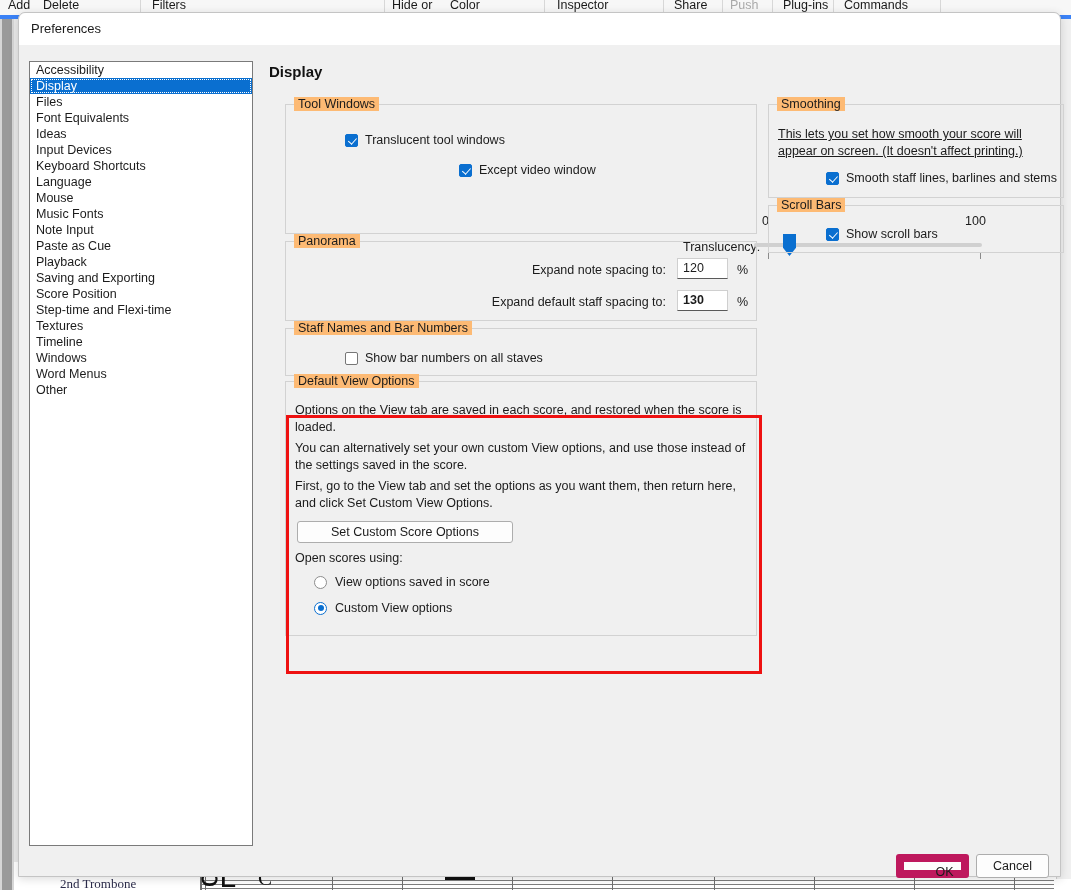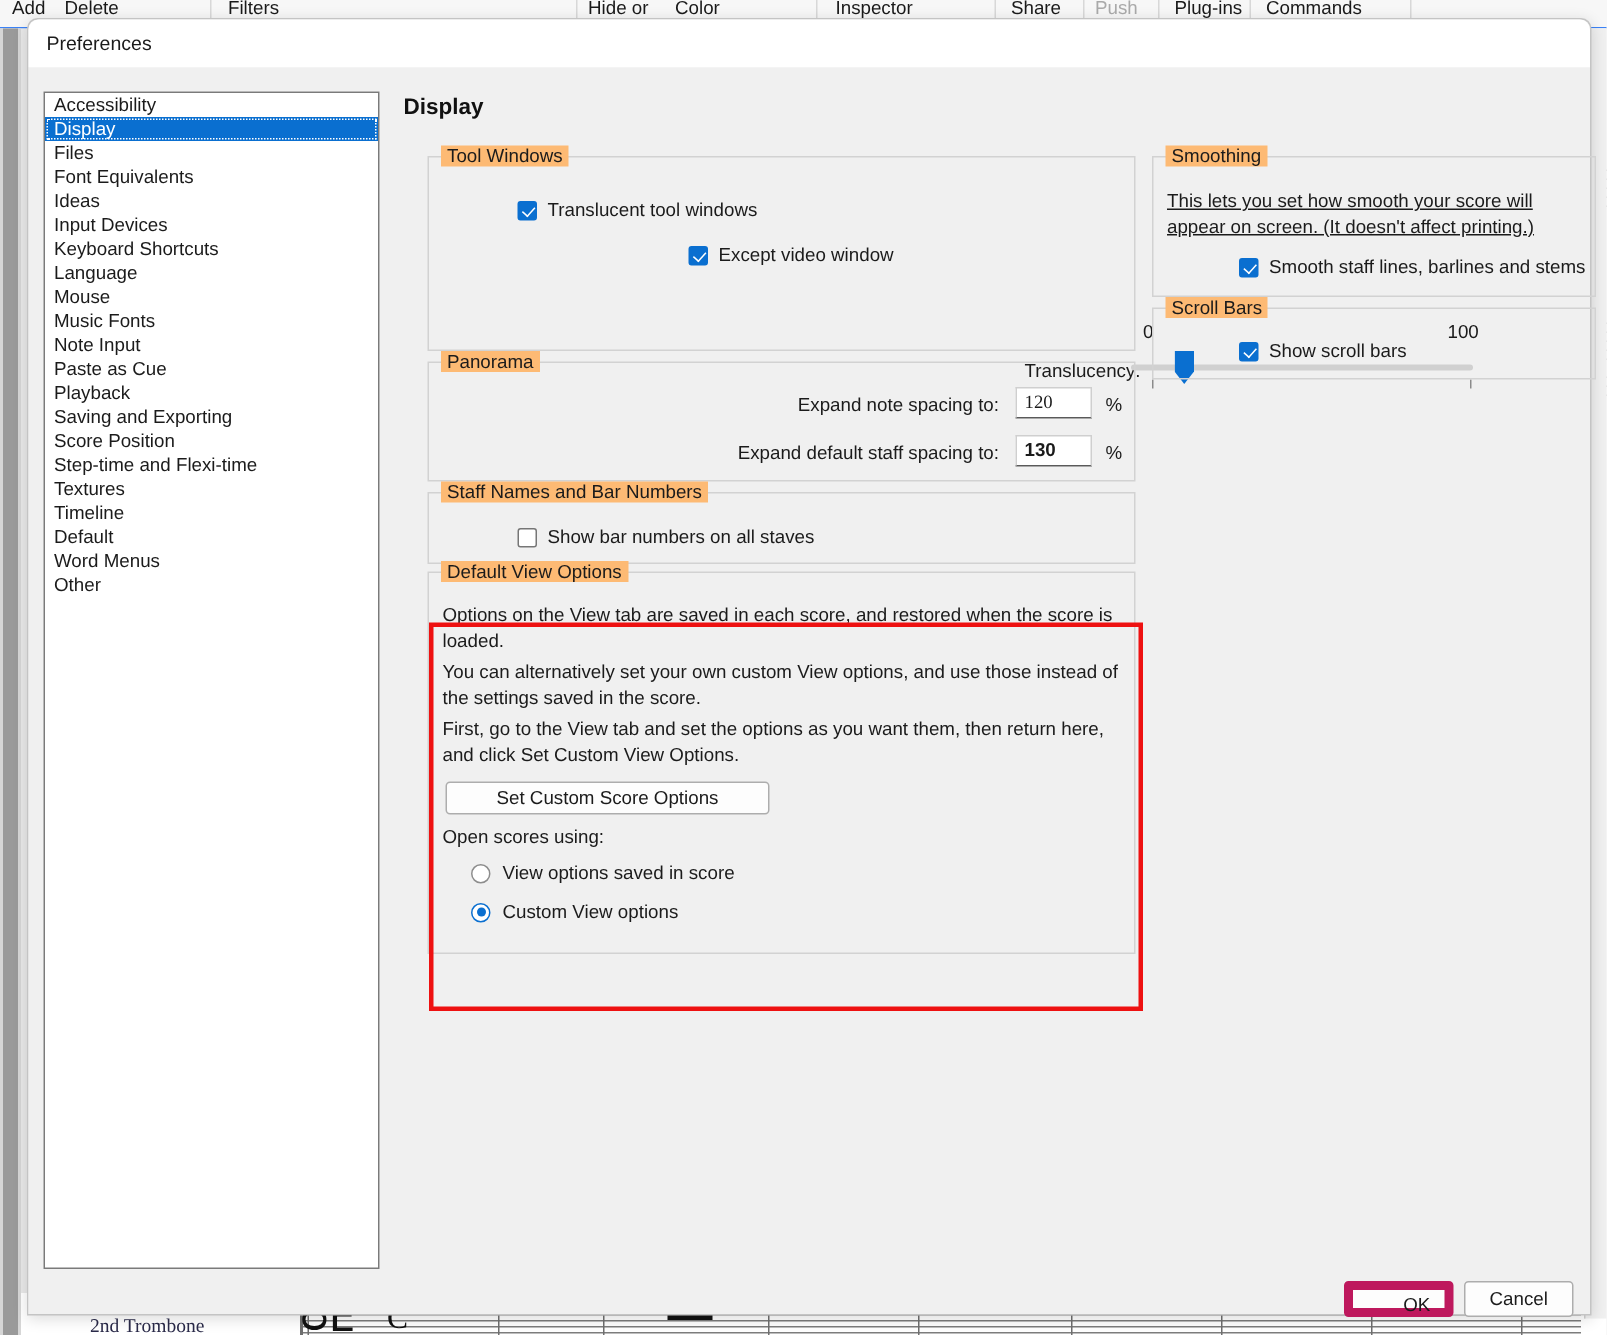--- a/index.html
+++ b/index.html
@@ -12,21 +12,21 @@
   }
 
   
   #app-background {
     position: absolute; left: 0; top: 0; width: 1071px; height: 890px;
     background: #f2f2f2;
   }
   .ribbon-strip {
     position: absolute; left: 0; top: 0; width: 1071px; height: 19px;
     background: #f7f7f7;
-    border-bottom: 1px solid #3b82f6;
+    border-bottom: 4px solid #3b82f6;
   }
   .ribbon-label {
     position: absolute; top: -2px;
     font-size: 12.5px; color: #1a1a1a; white-space: nowrap;
   }
   .ribbon-label.dim { color: #aaaaaa; }
   .ribbon-sep {
     position: absolute; top: 0px; width: 1px; height: 19px;
     background: #d8d8d8;
   }
@@ -247,21 +247,21 @@
   
   .pushbtn {
     position: absolute;
     background: #fdfdfd;
     border: 1px solid #adadad;
     border-radius: 3px;
     font-size: 12.5px; color: #1b1b1b;
     text-align: center;
   }
   .pushbtn.focused {
-    border: 6px solid #be185d;
+    border: 8px solid #be185d;
     padding-left: 24px;
   }
 
   
   #ok-button { left: 877px; top: 809px; width: 73px; height: 24px; line-height: 20px; }
   #cancel-button { left: 957px; top: 809px; width: 73px; height: 24px; line-height: 22px; }
 </style>
 </head>
 <body>
 
@@ -357,21 +357,21 @@
       <div class="cat-item">Mouse</div>
       <div class="cat-item">Music Fonts</div>
       <div class="cat-item">Note Input</div>
       <div class="cat-item">Paste as Cue</div>
       <div class="cat-item">Playback</div>
       <div class="cat-item">Saving and Exporting</div>
       <div class="cat-item">Score Position</div>
       <div class="cat-item">Step-time and Flexi-time</div>
       <div class="cat-item">Textures</div>
       <div class="cat-item">Timeline</div>
-      <div class="cat-item">Default</div>
+      <div class="cat-item">Windows</div>
       <div class="cat-item">Word Menus</div>
       <div class="cat-item">Other</div>
     </div>
 
     <div id="pane">
 
       <div id="pane-title">Display</div>
 
       <div class="group" style="left:26px; top:59px; width:472px; height:130px;">
         <span class="group-title">Tool Windows</span>
@@ -392,21 +392,21 @@
       <span id="slider-label">Translucency:</span>
       <div id="slider-track"></div>
       <div id="slider-thumb"></div>
       <div class="tick" id="tick-min"></div>
       <div class="tick" id="tick-max"></div>
 
       <div class="group" style="left:26px; top:196px; width:472px; height:80px;">
         <span class="group-title">Panorama</span>
       </div>
       <span class="field-label" style="left:200px; top:218px; width:207px;">Expand note spacing to:</span>
-      <div class="spin" style="left:418px; top:213px;font-family:Liberation Serif, serif;">120</div>
+      <div class="spin" style="left:418px; top:213px;">120</div>
       <span class="unit" style="left:478px; top:218px;">%</span>
 
       <span class="field-label" style="left:160px; top:250px; width:247px;">Expand default staff spacing to:</span>
       <div class="spin" style="left:418px; top:245px;font-weight:bold;">130</div>
       <span class="unit" style="left:478px; top:250px;">%</span>
 
       <div class="group" style="left:26px; top:283px; width:472px; height:48px;">
         <span class="group-title">Staff Names and Bar Numbers</span>
       </div>
       <div class="cb-row" style="left:38px; top:306px;">

